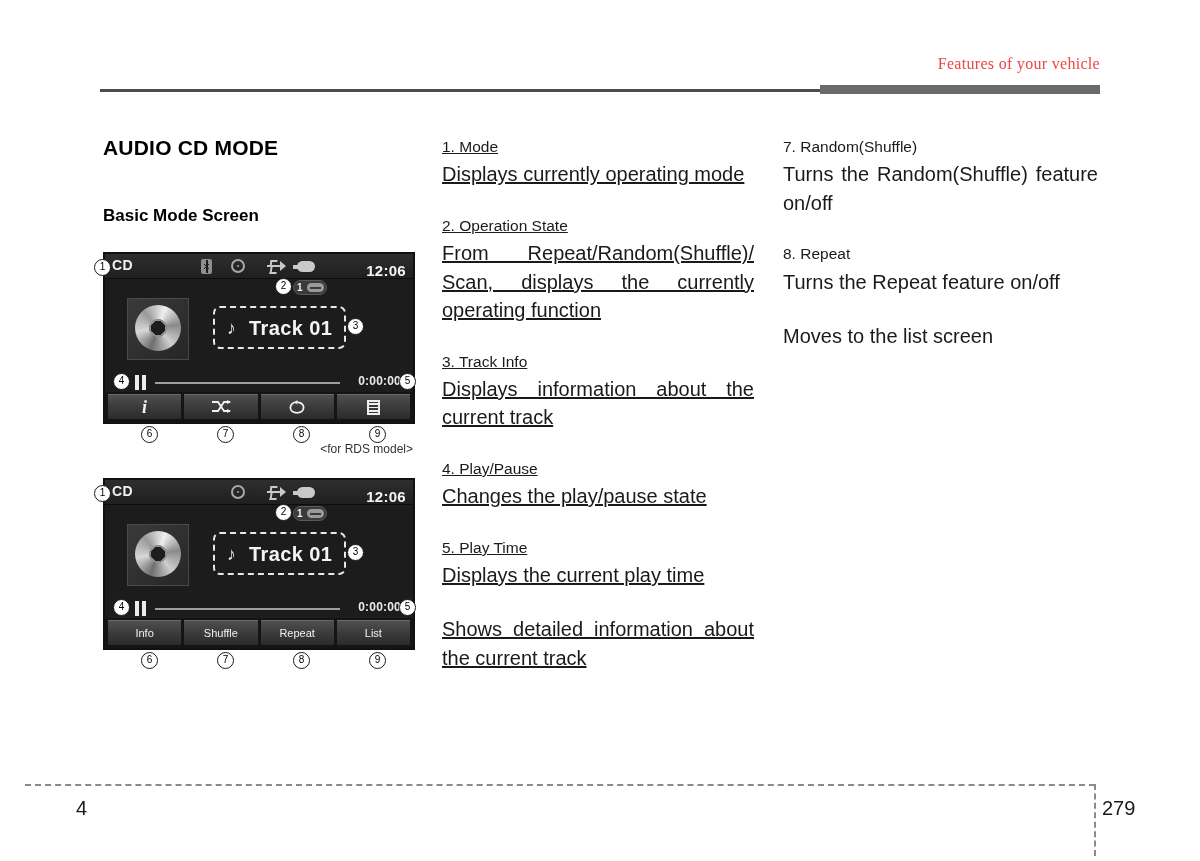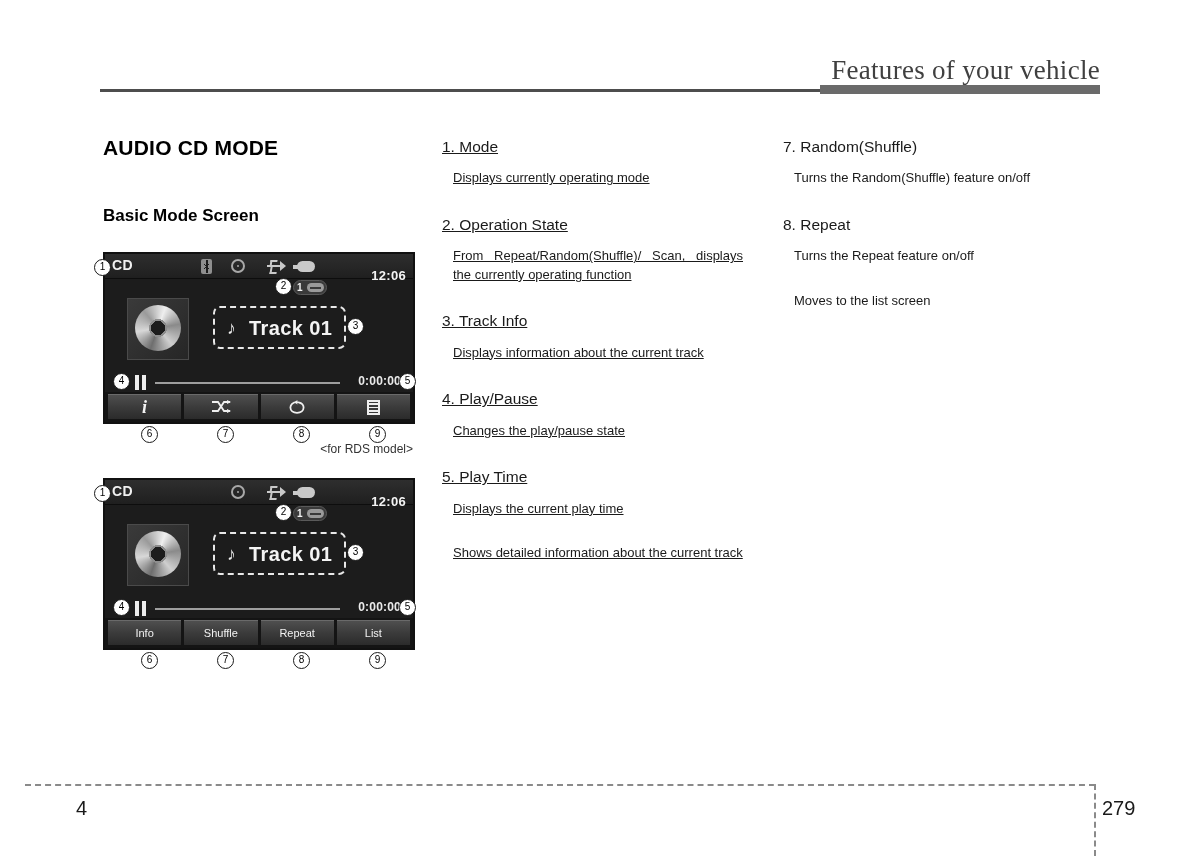--- a/index.html
+++ b/index.html
@@ -21,22 +21,22 @@
     position: absolute;
     left: 0; top: 0;
     width: 1200px;
     height: 100px;
   }
   .header-title {
     position: absolute;
     right: 100px;
     top: 55px;
     font-family: "Liberation Serif", serif;
-    font-size: 27px;
-    color: #404040;
+    font-size: 16px;
+    color: #ef4444;
     letter-spacing: 0.3px;
     white-space: nowrap;
   }
   .header-rule-thin {
     position: absolute;
     left: 100px;
     top: 89px;
     width: 720px;
     height: 3px;
     background: #4d4d4d;
@@ -73,23 +73,23 @@
     color: #000;
   }
 
   .entry { margin-bottom: 26px; }
   .entry-title {
     font-size: 15.5px;
     line-height: 1.45;
     margin: 0 0 2px 0;
   }
   .entry-desc {
-    font-size: 13px;
+    font-size: 20px;
     line-height: 1.42;
-    margin: 11px;
+    margin: 0;
     text-align: justify;
     text-justify: inter-word;
   }
   .entry-desc.nojust { text-align: left; }
 
   
   .screen-wrap {
     position: relative;
     width: 312px;
   }
@@ -113,22 +113,22 @@
   .sb-mode {
     position: absolute;
     left: 7px; top: 3px;
     font-size: 14px;
     font-weight: bold;
     color: #f0f0f0;
     letter-spacing: 0.4px;
   }
   .sb-time {
     position: absolute;
-    right: 7px; top: 14px;
-    font-size: 13px;
+    right: 7px; top: 8px;
+    font-size: 15px;
     font-weight: bold;
     color: #f4f4f4;
     letter-spacing: 0.3px;
   }
   .sb-icons {
     position: absolute;
     left: 96px; top: 4px;
     width: 130px;
     height: 17px;
   }

